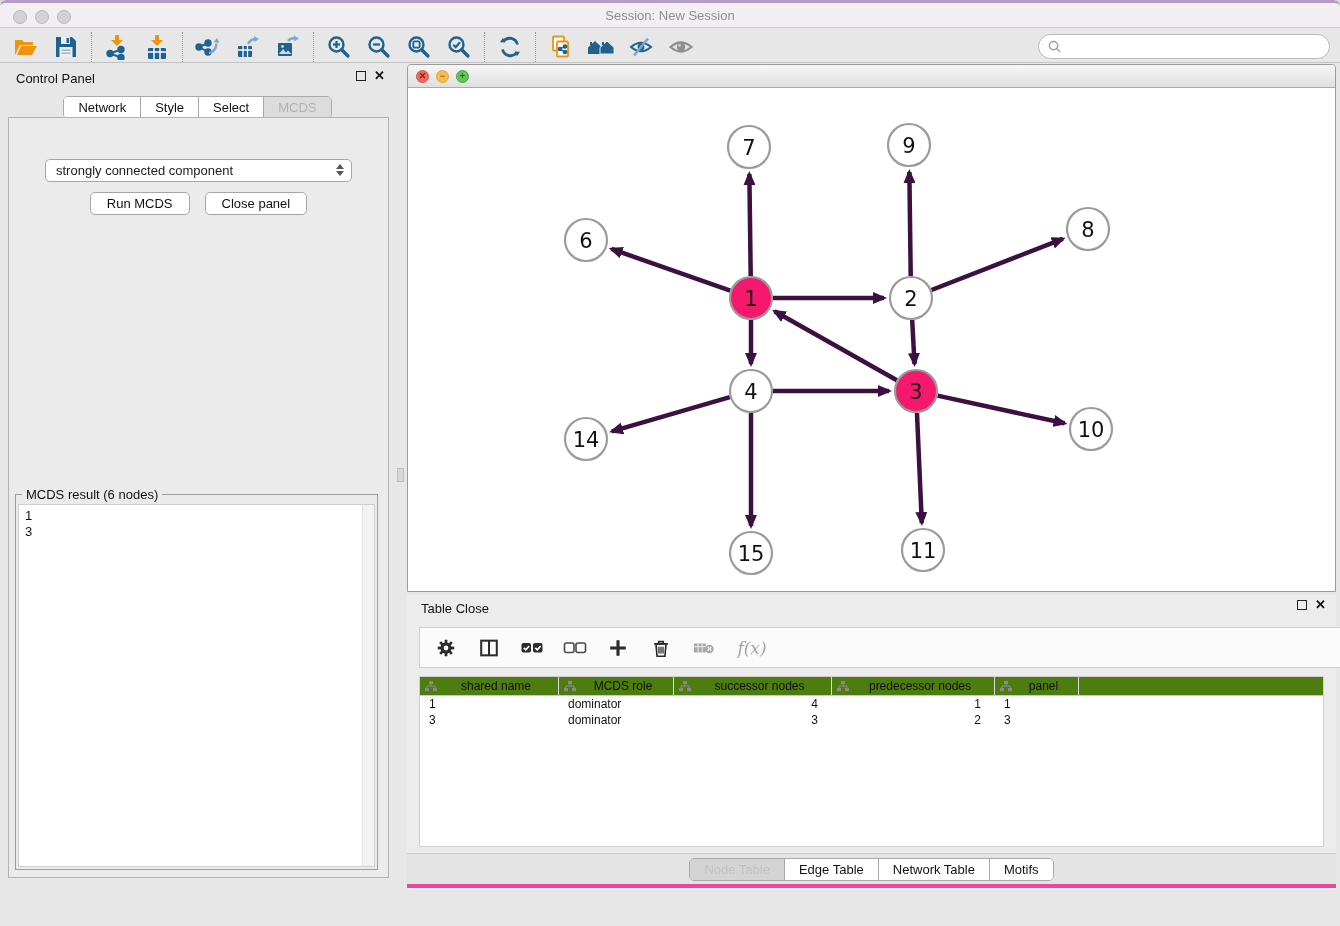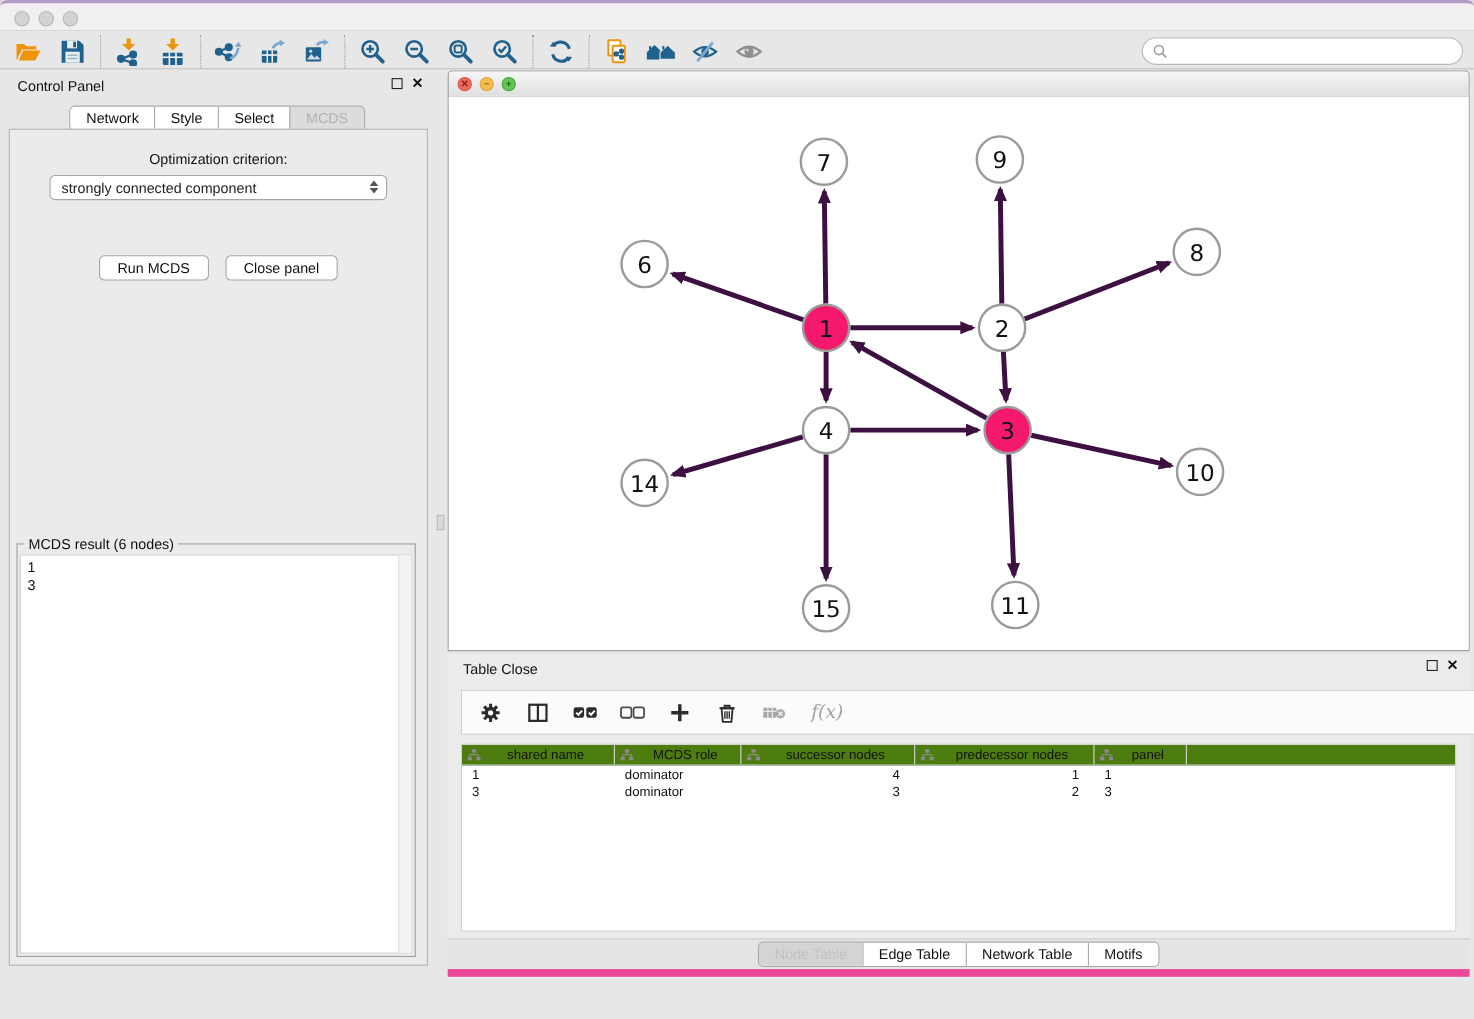--- a/index.html
+++ b/index.html
@@ -59,21 +59,21 @@
     background:#fff; border:1px solid #a6a6a6; border-radius:5px;
     display:flex; align-items:center; padding:0 22px 0 10px; font-size:13px;
   }
   .stepper { position:absolute; right:7px; top:4px; display:flex; flex-direction:column; gap:2px; }
   .tri-up { width:0; height:0; border-left:4px solid transparent; border-right:4px solid transparent; border-bottom:5px solid #555; }
   .tri-dn { width:0; height:0; border-left:4px solid transparent; border-right:4px solid transparent; border-top:5px solid #555; }
   .btn-row { position:absolute; left:0; right:0; top:74px; display:flex; justify-content:center; gap:15px; }
   .mac-btn {
     font-family:"Liberation Sans",sans-serif; font-size:13px; color:#111;
     background:#fff; border:1px solid #a6a6a6; border-radius:5px;
-    padding:3px 16px; min-width:92px;margin-top:40px;
+    padding:3px 16px; min-width:92px;
   }
   .result-group {
     position:absolute; left:6px; right:10px; top:376px; bottom:7px;
     border:1px solid #9e9e9e; background:#ebebeb;
   }
   .result-legend { position:absolute; top:-8px; left:6px; background:#ebebeb; padding:0 4px; font-size:13px; color:#111; }
   .result-box { position:absolute; left:2px; right:2px; top:9px; bottom:2px; background:#fff; border:1px solid #cfcfcf; }
   .result-text { padding:3px 6px; font-size:13px; line-height:16px; color:#111; }
   .result-scroll { position:absolute; right:0; top:0; bottom:0; width:12px; background:#f3f3f3; border-left:1px solid #e2e2e2; }
   
@@ -110,21 +110,21 @@
   .tp-table { position:absolute; left:12px; top:81px; width:905px; height:171px; background:#fff; border:1px solid #cfcfcf; overflow:hidden; }
   .thead { display:flex; height:19px; background:#4d7c0f; border-bottom:1px solid #c9c9c9; }
   .th { position:relative; display:flex; align-items:center; border-right:1px solid #d8d8d8; font-size:12px; color:#111; }
   .th .hico { position:absolute; left:5px; top:4px; }
   .th .hlabel { flex:1; text-align:center; padding-left:14px; }
   .trow { display:flex; height:16px; font-size:12px; color:#111; }
   .td { overflow:hidden; white-space:nowrap; }
   
   .tp-tabstrip {
     position:absolute; left:0; right:0; top:258px; height:35px;
-    background:#e4e4e4; border-top:1px solid #cdcdcd; border-bottom:7px solid #ec4899;
+    background:#e4e4e4; border-top:1px solid #cdcdcd; border-bottom:4px solid #ec4899;
     display:flex; justify-content:center; align-items:center;
   }
   .tp-tabstrip .tab.active { background:#d4d4d4; color:#c2c2c2; }
   
   .statusbar { position:absolute; left:0; right:0; bottom:0; height:36px; background:#e9e9e9; border-top:1px solid #bdbdbd; }
   .list-btn { position:absolute; left:10px; top:6px; width:30px; height:24px; background:#fff; border:1px solid #a9a9a9; border-radius:2px;
               display:flex; align-items:center; justify-content:center; }
   .memory-btn { position:absolute; right:10px; top:6px; height:24px; background:#f4f4f4; border:1px solid #ababab; border-radius:4px;
                 display:flex; align-items:center; gap:6px; padding:0 10px; font-size:12px; color:#111; }
   .memdot { width:12px; height:12px; border-radius:50%; background:#2f9e41; }
@@ -133,20 +133,21 @@
 <body>
 
 <div id="app">
 
   <div class="titlebar">
     <div class="tl-group">
       <span class="tl"></span>
       <span class="tl"></span>
       <span class="tl"></span>
     </div>
+    <div class="title">Session: New Session</div>
   </div>
 
   <div class="toolbar">
     <button class="tbtn">
       <svg width="26" height="26" viewBox="0 0 26 26">
         <path d="M2 21V6h7l2 2h9v3H7z" fill="#ef940d"></path>
           <path d="M4 21l4-9h16l-5 9z" fill="#ef940d"></path>
       </svg>
     </button>
     <button class="tbtn">
@@ -311,21 +312,20 @@
   </div>
   <div class="cp-tabs">
     <span class="tabset" id="cp-tabs">
         <span class="tab">Network</span>
         <span class="tab">Style</span>
         <span class="tab">Select</span>
         <span class="tab active">MCDS</span>
       </span>
   </div>
   <div class="cp-body">
-    <div class="opt-label">Optimization criterion:</div>
     <div class="mac-select">
       <span>strongly connected component</span>
       <span class="stepper">
         <span class="tri-up"></span>
           <span class="tri-dn"></span>
       </span>
     </div>
     <div class="btn-row">
       <button class="mac-btn">Run MCDS</button>
       <button class="mac-btn">Close panel</button>

